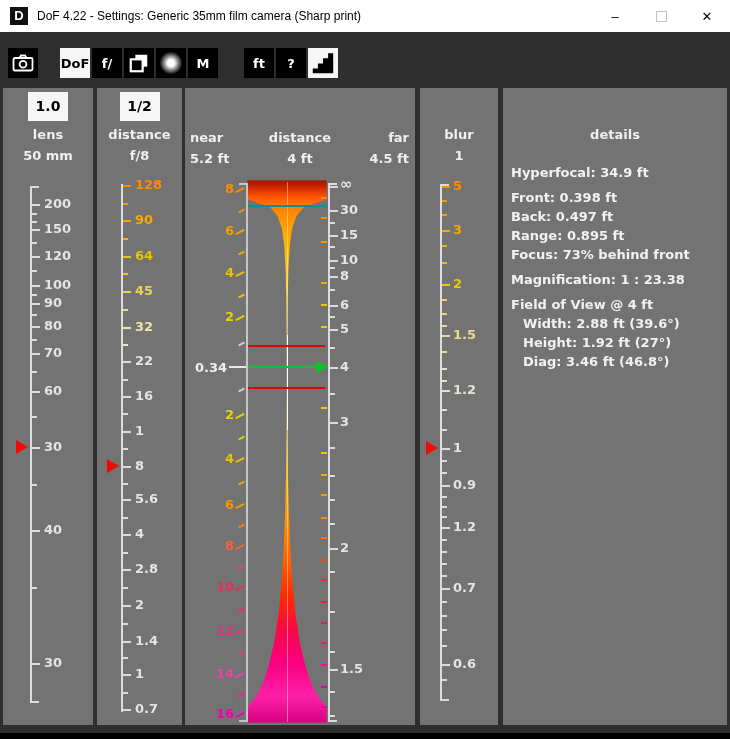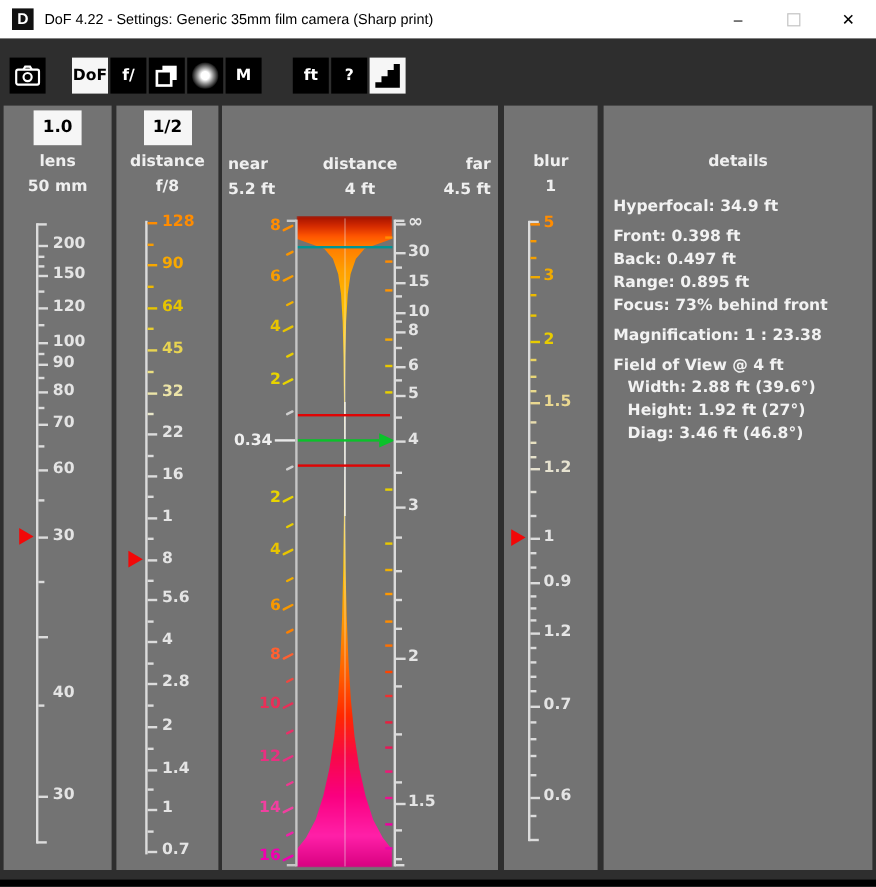--- a/index.html
+++ b/index.html
@@ -203,21 +203,21 @@
       <div class="tick" style="width: 8px; top: 167px; background: rgb(220, 220, 220); left: 2px;"></div>
       <div class="tick-label" style="top: 158px; color: rgb(228, 228, 228); left: 14px;">70</div>
       <div class="tick" style="width: 5px; top: 185px; background: rgb(220, 220, 220); left: 2px;"></div>
       <div class="tick" style="width: 8px; top: 205px; background: rgb(220, 220, 220); left: 2px;"></div>
       <div class="tick-label" style="top: 196px; color: rgb(228, 228, 228); left: 14px;">60</div>
       <div class="tick" style="width: 5px; top: 230px; background: rgb(220, 220, 220); left: 2px;"></div>
       <div class="tick" style="width: 8px; top: 261px; background: rgb(220, 220, 220); left: 2px;"></div>
       <div class="tick-label" style="top: 252px; color: rgb(228, 228, 228); left: 14px;">30</div>
       <div class="tick" style="width: 5px; top: 298px; background: rgb(220, 220, 220); left: 2px;"></div>
       <div class="tick" style="width: 8px; top: 344px; background: rgb(220, 220, 220); left: 2px;"></div>
-      <div class="tick-label" style="top: 335px; color: rgb(228, 228, 228); left: 14px; margin-top: 48px;">40</div>
+      <div class="tick-label" style="top: 335px; color: rgb(228, 228, 228); left: 14px;">40</div>
       <div class="tick" style="width: 5px; top: 401px; background: rgb(220, 220, 220); left: 2px;"></div>
       <div class="tick" style="width: 8px; top: 477px; background: rgb(220, 220, 220); left: 2px;"></div>
       <div class="tick-label" style="top: 468px; color: rgb(228, 228, 228); left: 14px;">30</div>
       <div class="pointer" style="top: 254px;"></div>
     </div>
     <div class="ruler" style="left: 121px; top: 184px; height: 528px;">
       <div class="ruler-line"></div>
       <div class="tick" style="width: 8px; top: 1px; background: rgb(255, 140, 0); left: 2px;"></div>
       <div class="tick-label" style="top: -8px; color: rgb(255, 140, 0); left: 14px;">128</div>
       <div class="tick" style="width: 5px; top: 19px; background: rgb(248, 156, 0); left: 2px;"></div>

